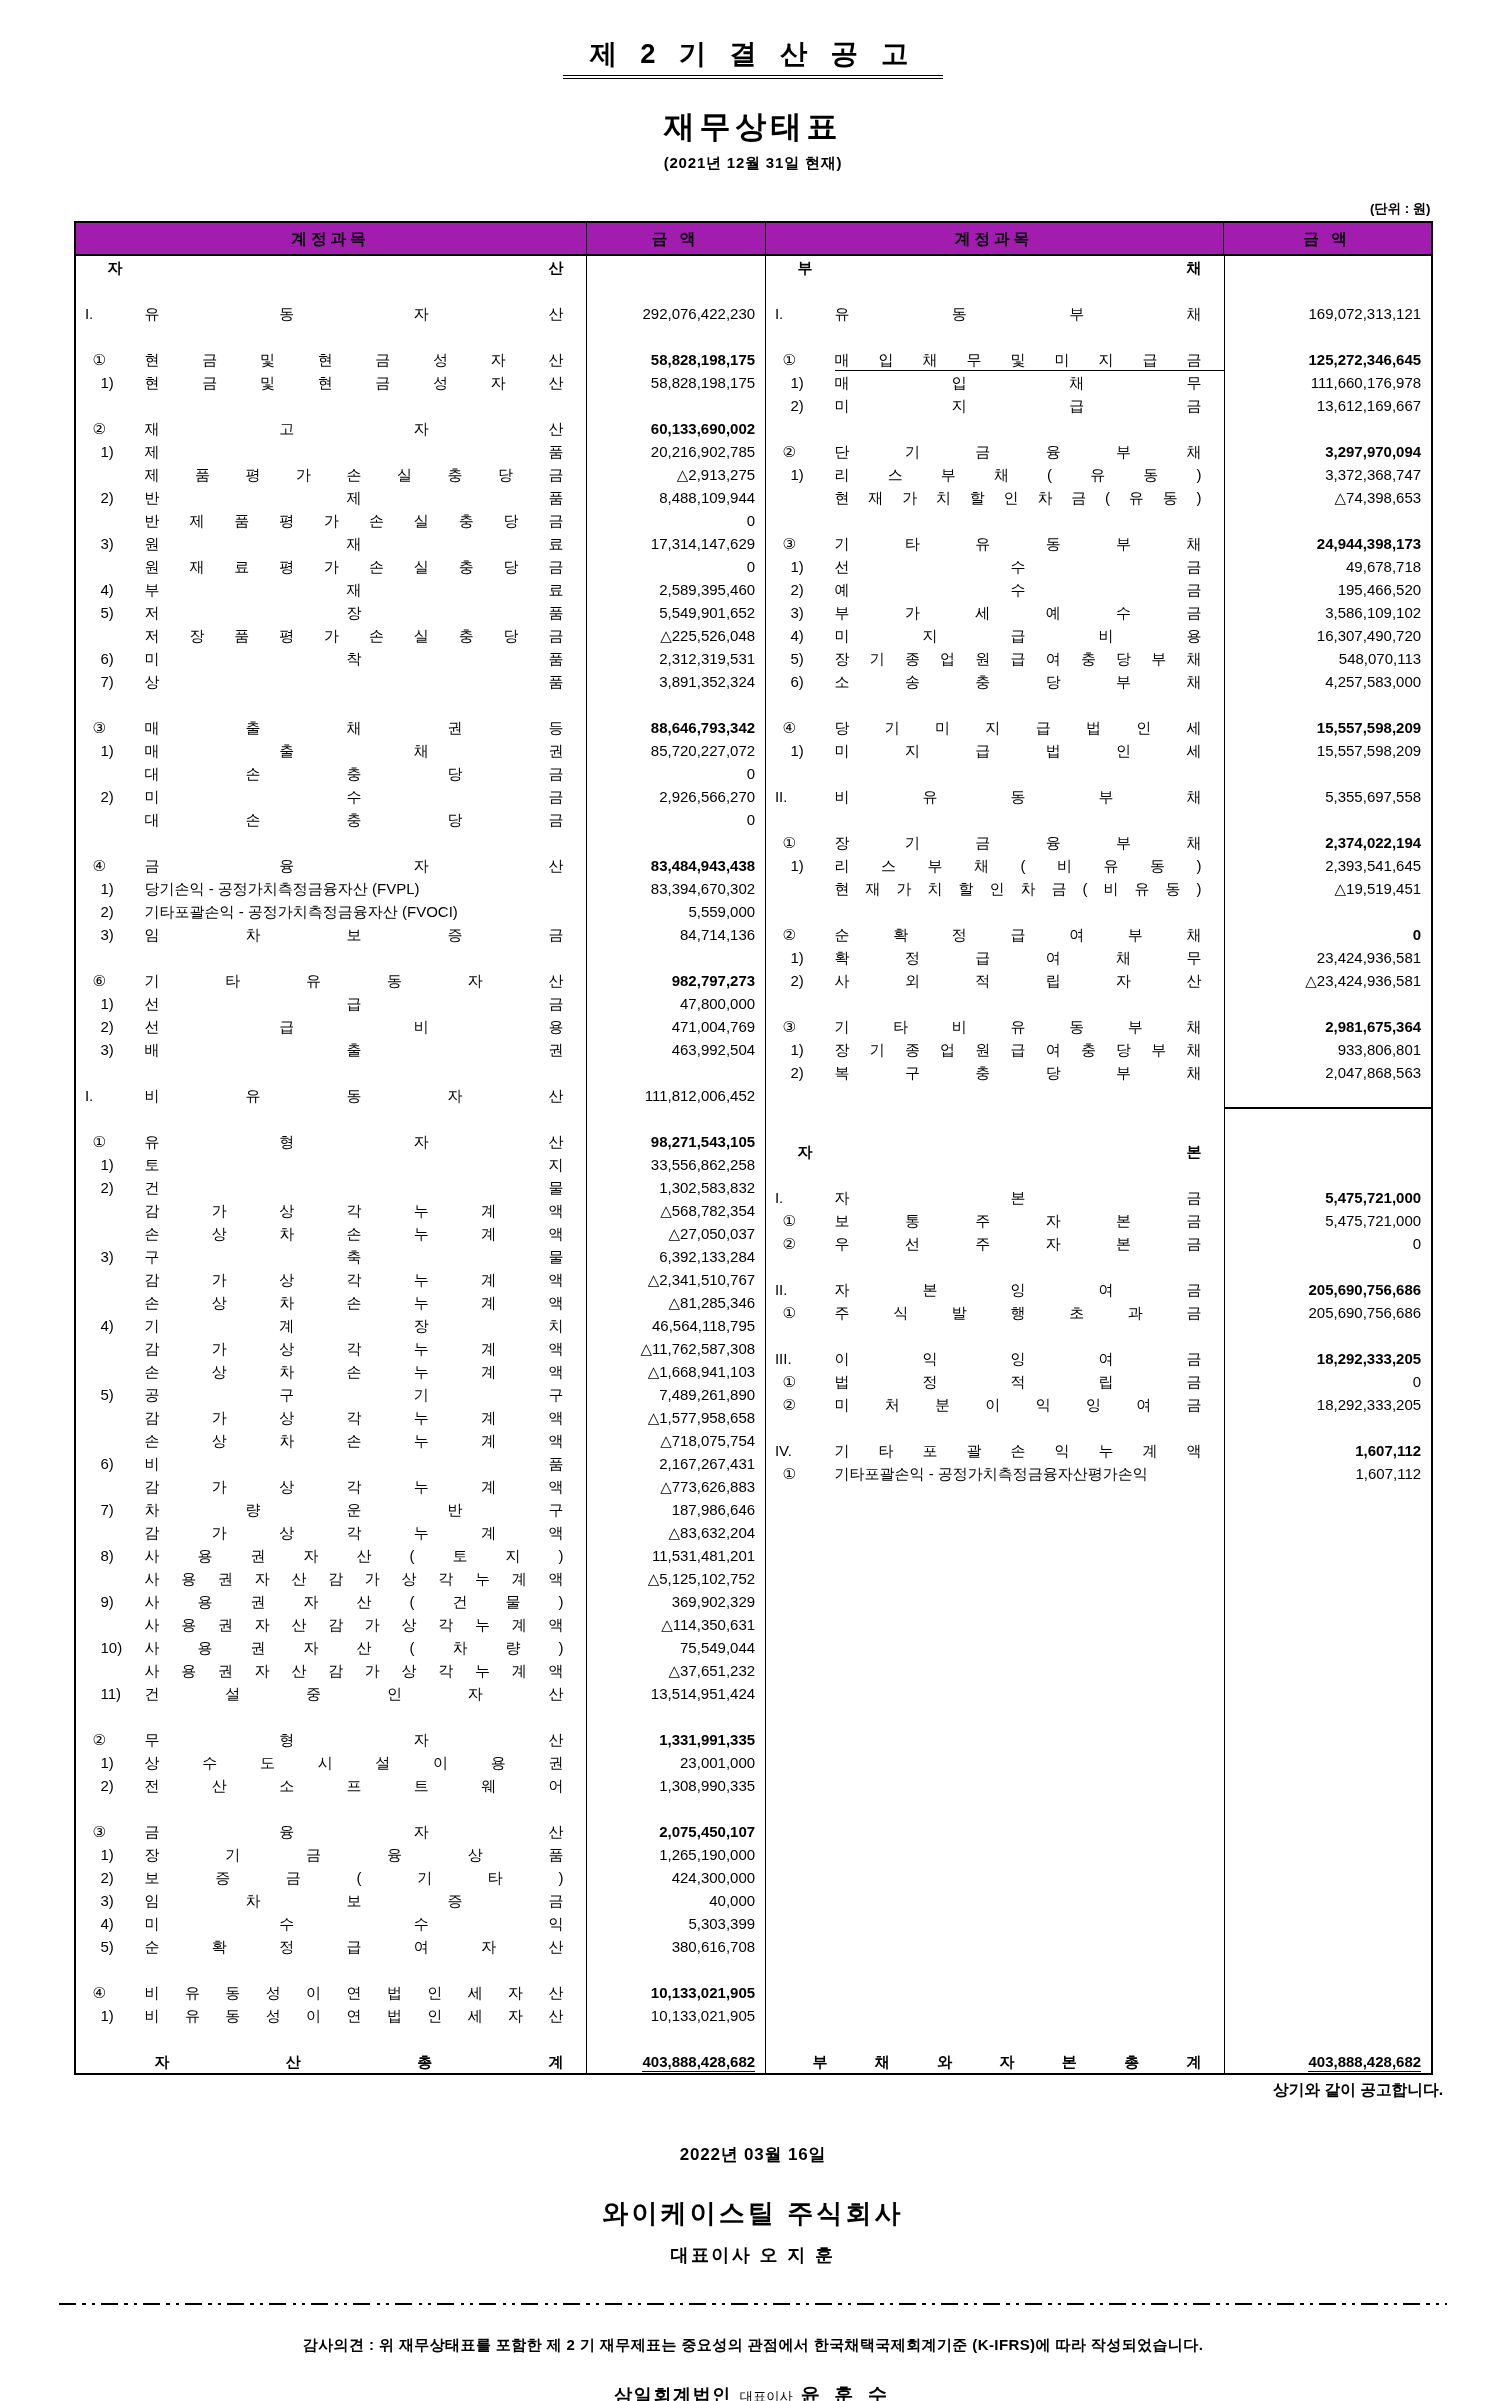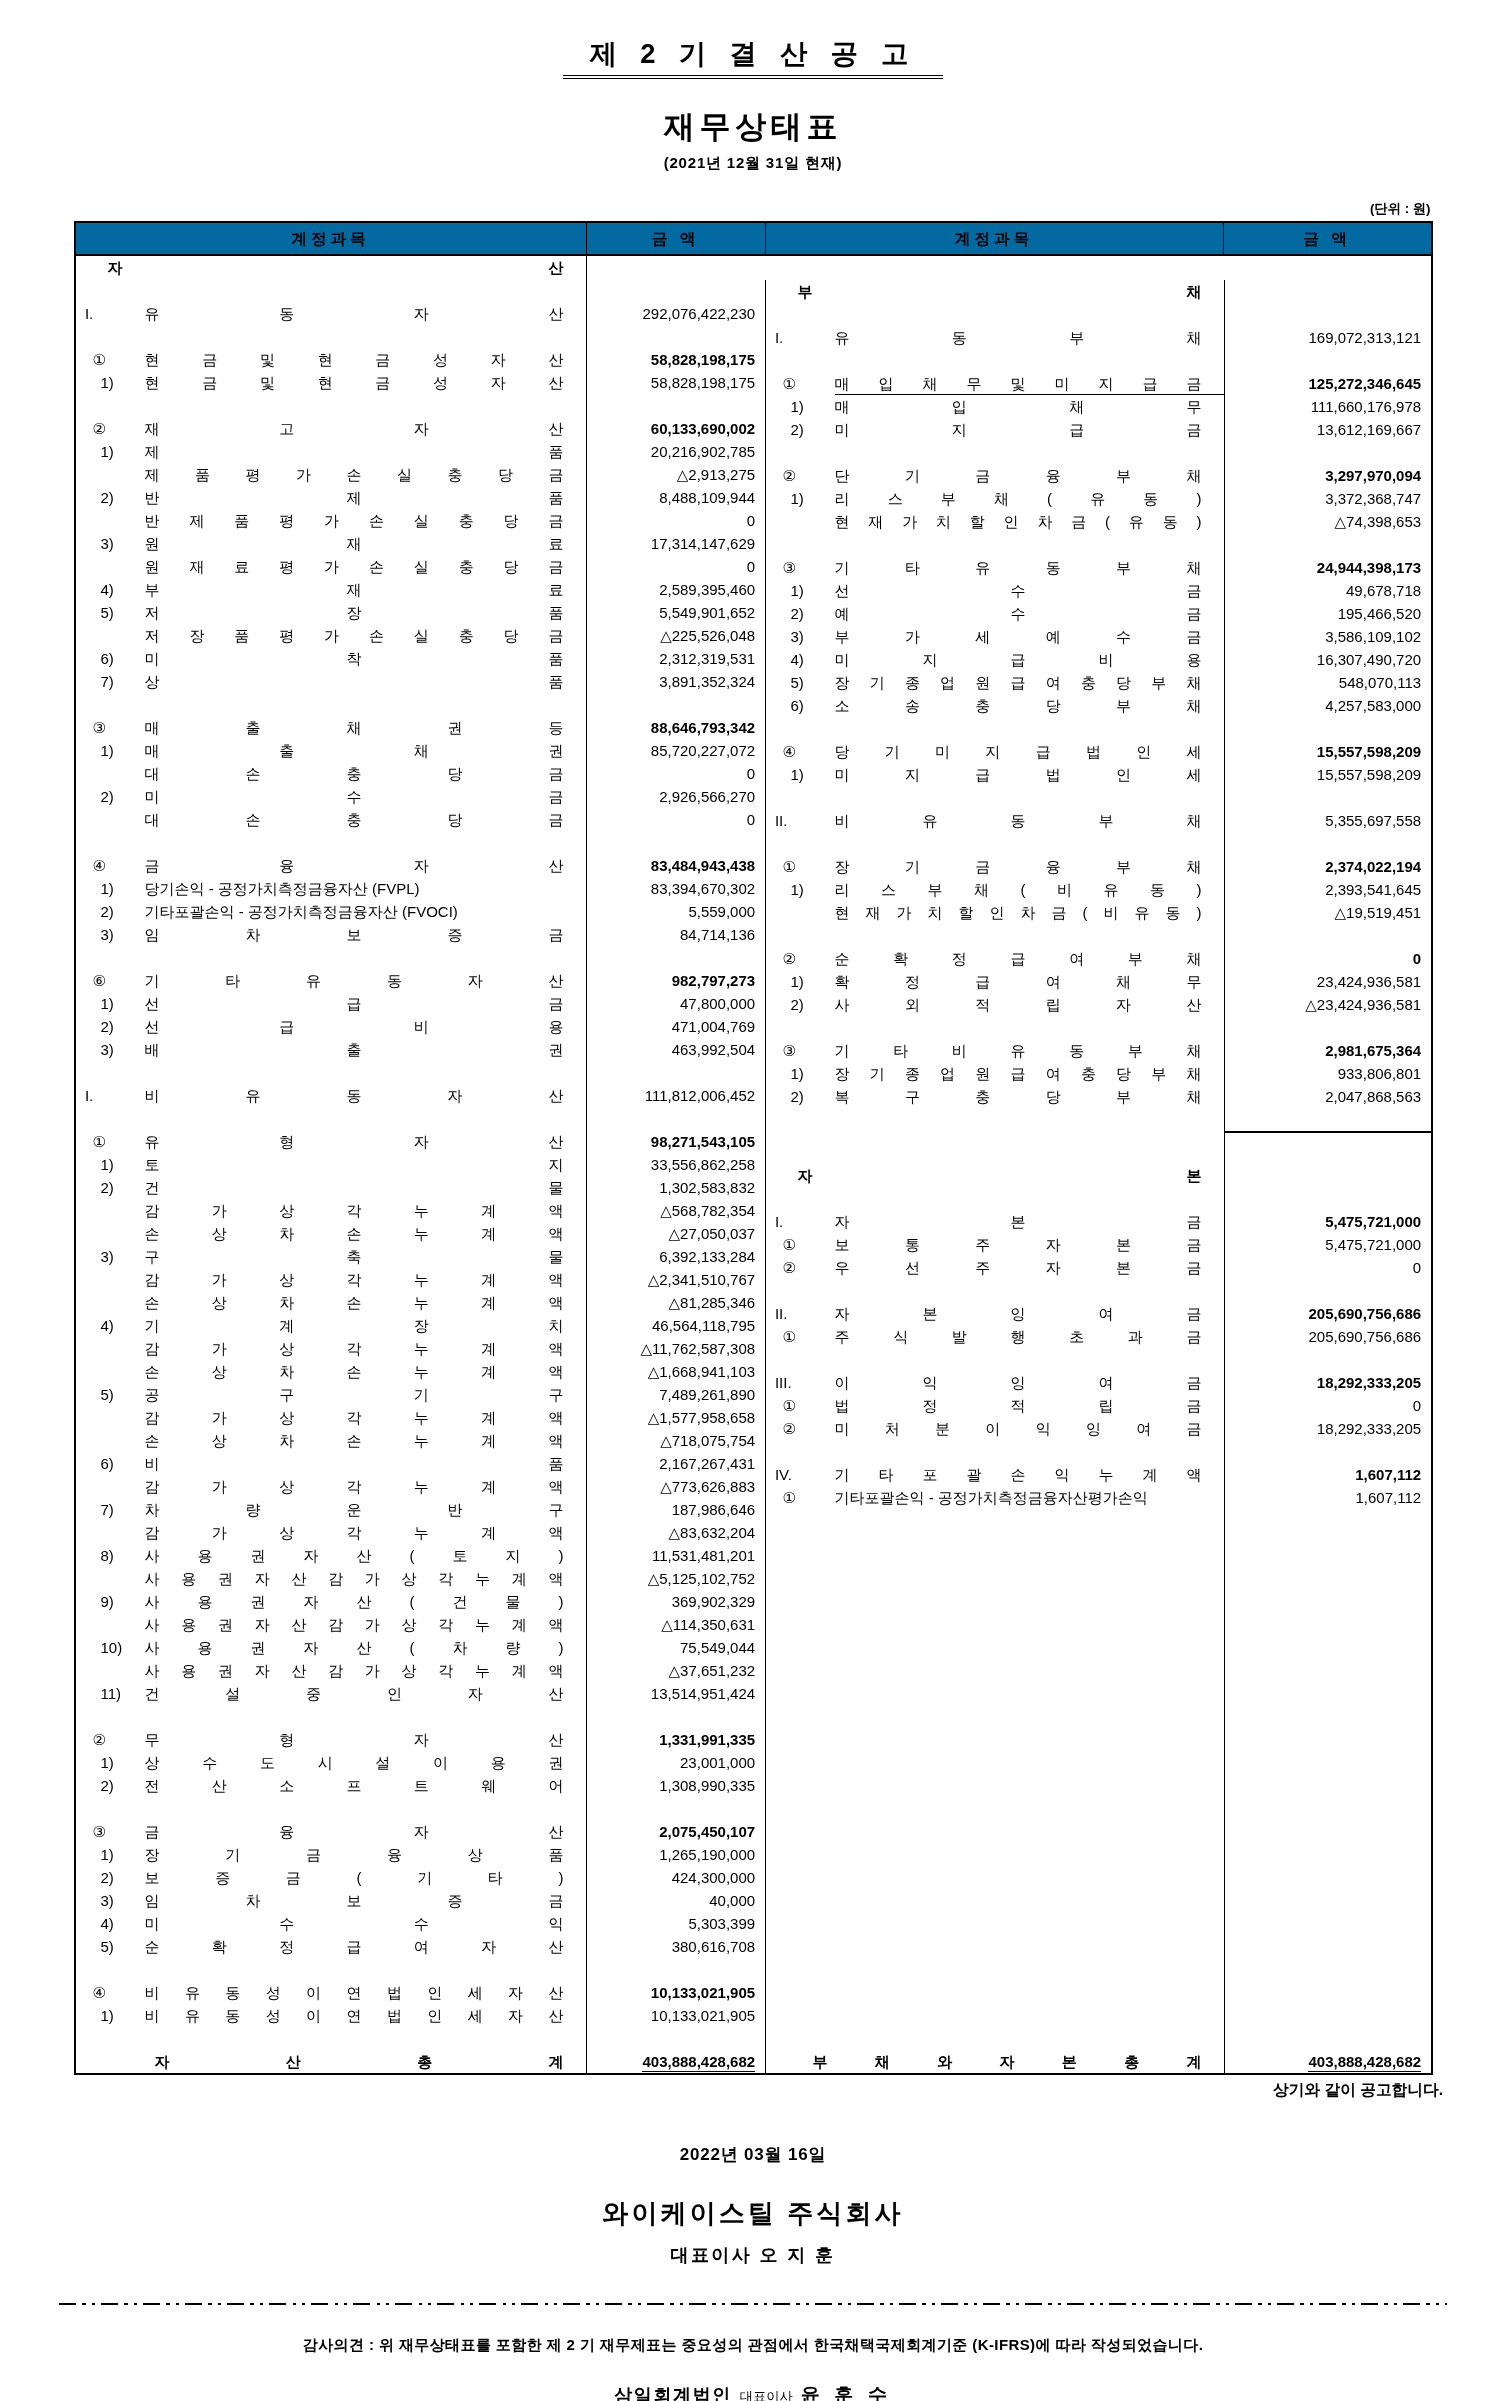--- a/index.html
+++ b/index.html
@@ -13,30 +13,30 @@
   
   .title{
     display:inline-block;font-size:27.4px;font-weight:700;letter-spacing:7.8px;
     padding:0 27px 3px 27px;border-bottom:4.7px double #000;
   }
   .stmt-title{font-size:31px;font-weight:700;letter-spacing:4.7px;margin-top:27px;}
   .asof{font-size:15px;font-weight:700;margin-top:6.3px;letter-spacing:0.8px;}
   .unit-row{width:1355px;margin:27px auto 3.1px auto;text-align:right;font-size:13.3px;font-weight:700;}
   
   .fs-table{width:1355px;margin:0 auto;border:2.4px solid #000;}
-  .fs-header{display:flex;border-bottom:2.4px solid #000;background:#0369a1;}
+  .fs-header{display:flex;border-bottom:2.4px solid #000;background:#a21caf;}
   .hcell{height:31px;line-height:31px;text-align:center;font-size:15.7px;font-weight:700;letter-spacing:3.9px;box-sizing:border-box;}
   .h-acct-l{width:510px;}
   .h-amt-l{width:179px;border-left:1.6px solid #000;}
   .h-acct-r{width:458px;border-left:1.6px solid #000;}
   .h-amt-r{flex:1;border-left:1.6px solid #000;}
   .fs-body{display:flex;align-items:stretch;}
   .pane{display:flex;flex-direction:column;}
   .pane-left{width:689px;}
-  .pane-right{flex:1;border-left:1.6px solid #000;margin-top:24px;}
+  .pane-right{flex:1;border-left:1.6px solid #000;}
   .r{display:flex;height:23px;line-height:23px;font-size:15px;flex:none;}
   .pane-left .lbl{width:510px;display:flex;box-sizing:border-box;}
   .pane-right .lbl{width:458px;display:flex;box-sizing:border-box;}
   .amt{flex:1;border-left:1.6px solid #000;text-align:right;padding-right:9.4px;box-sizing:border-box;white-space:nowrap;}
   .pfx{flex:none;width:69px;box-sizing:border-box;}
   .pfx.lv0{padding-left:9.4px;}
   .pfx.lv1{padding-left:17px;}
   .pfx.lv2{padding-left:25px;}
   .pfx.lv3{padding-left:25px;}
   .txt{flex:1;padding-right:22px;white-space:nowrap;overflow:hidden;}

